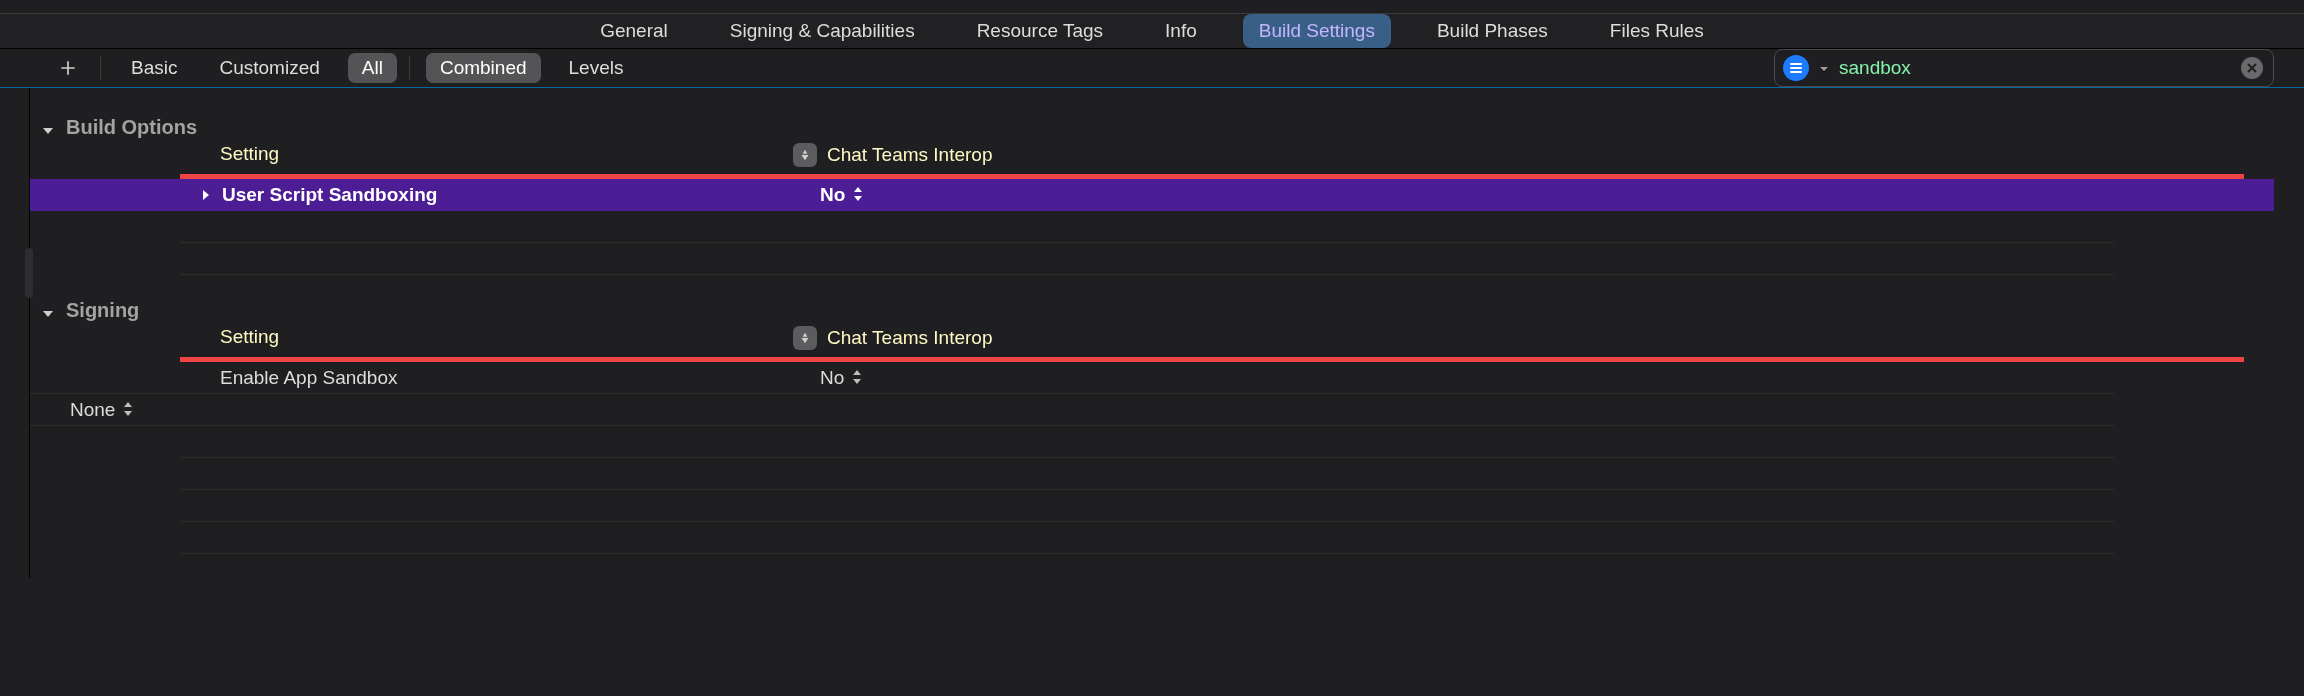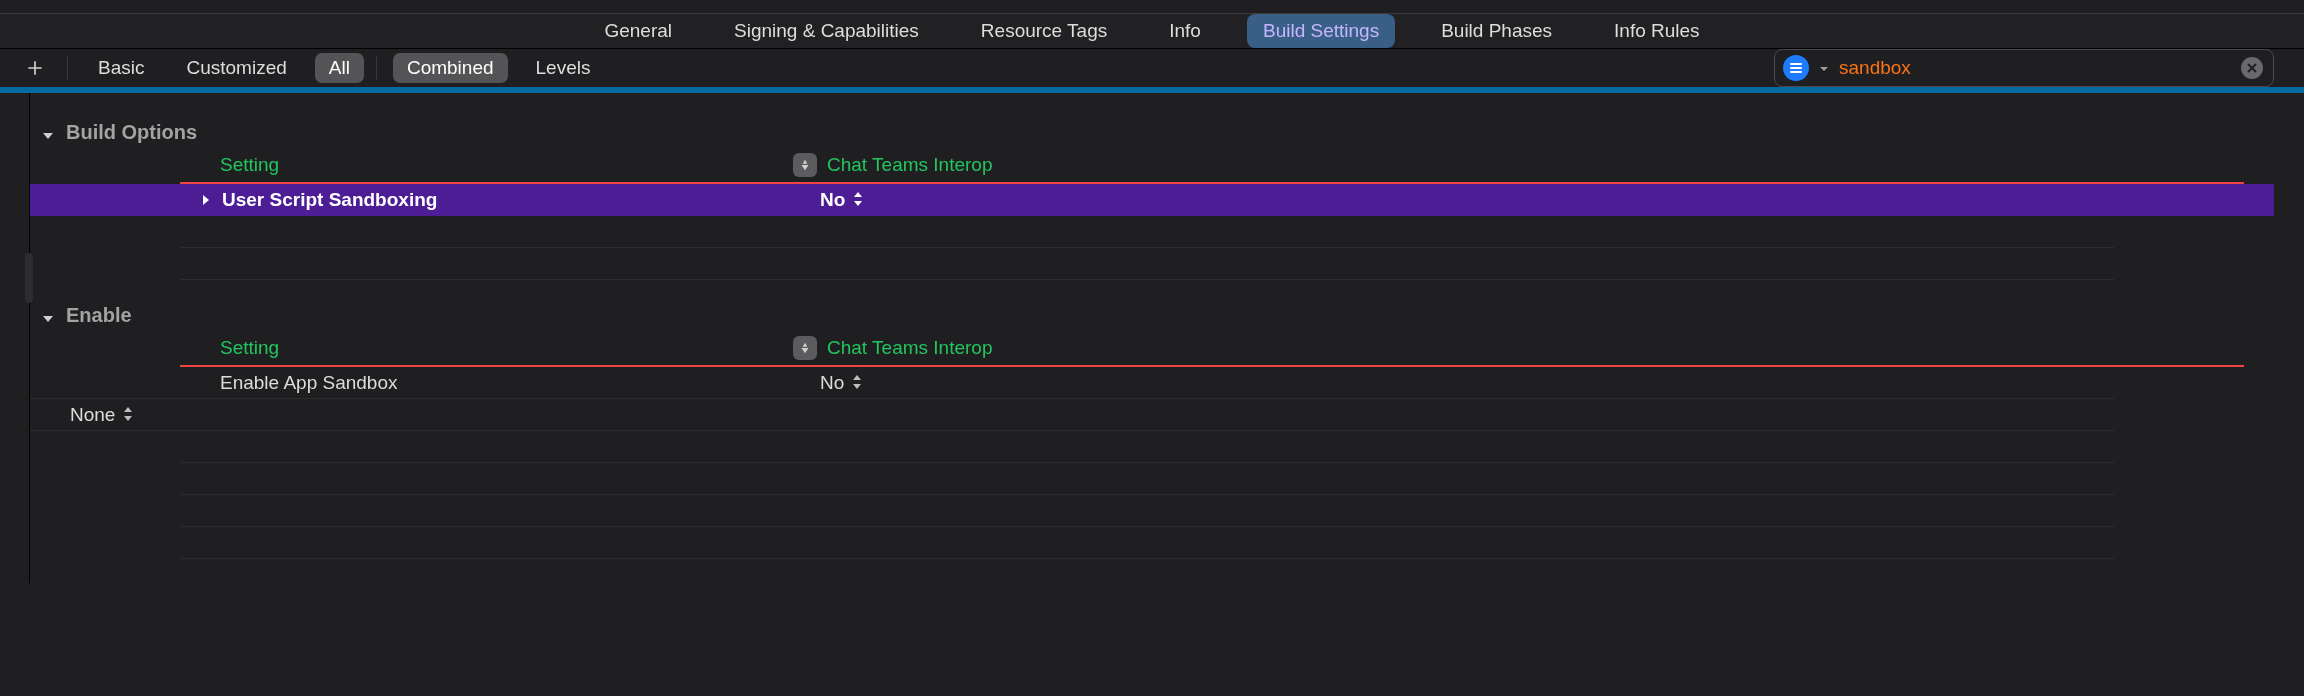--- a/index.html
+++ b/index.html
@@ -30,23 +30,23 @@
     color: #dddddd;
     cursor: default;
   }
   .topbar .tab.active { background: #3a5f87; color: #c4b5fd; }
 
   
   .filterbar {
     height: 52px;
     display: flex;
     align-items: center;
-    padding-left: 15px;
+    padding-left: 48px;
     padding-right: 30px;
-    border-bottom: 6px solid #0369a1;
+    border-bottom: 1px solid #0369a1;
     background: #1f1f21;
   }
   .plus-btn { width: 40px; display:flex; align-items:center; justify-content:center; color:#cfcfcf; }
   .plus-btn svg { width: 20px; height: 20px; }
   .vdiv { width:1px; height:24px; background:#3a3a3a; margin:0 12px; }
   .filter-seg { display:flex; align-items:center; margin-left:4px; }
   .seg-btn { padding:4px 14px; border-radius:7px; color:#dddddd; cursor:default; }
   .seg-btn.active { background:#545456; color:#fff; }
   .seg-gap { width:14px; }
   .spacer { flex:1; }
@@ -61,21 +61,21 @@
   .scope-chip {
     width:26px; height:26px; border-radius:50%;
     background:#1d7bff;
     display:flex; align-items:center; justify-content:center;
   }
   .scope-chip .lines { width:12px; height:10px; display:flex; flex-direction:column; justify-content:space-between; }
   .scope-chip .lines span { display:block; height:2px; background:#fff; border-radius:1px; }
   .scope-chevron svg { width:10px; height:10px; fill:#9a9a9a; }
   .search-input {
     flex:1; background:transparent; border:none; outline:none;
-    color:#f97316; font-size:19px;
+    color:#86efac; font-size:19px;
   }
   .clear-btn {
     width:22px; height:22px; border-radius:50%;
     background:#6a6a6c; display:flex; align-items:center; justify-content:center;
   }
   .clear-btn svg { width:10px; height:10px; }
 
   
   .content-wrap { flex:1; display:flex; }
   .gutter { width:30px; background:#1f1f21; border-right:1px solid #000; position:relative; }
@@ -87,24 +87,24 @@
   .section-head {
     display:flex; align-items:flex-end;
     padding-left: 10px;
     font-weight:600; color:#a3a3a3;
     font-size:20px;
     margin-bottom:4px;
   }
   .section-head svg { width:16px; height:16px; margin-right:10px; fill:#cfcfcf; }
 
   .col-head {
-    display:flex; align-items:center;
+    display:flex; align-items:flex-start;
     height:36px;
-    border-bottom:2px solid #ef4444;
-    color:#22c55e;
+    border-bottom:5px solid #ef4444;
+    color:#fef9c3;
     margin-left: 150px;
     margin-right: 60px;
   }
   .col-setting { width:600px; padding-left:40px; }
   .col-target { flex:1; display:flex; align-items:center; gap:10px;padding-left:13px; }
   .col-target .target-icon {
     width:24px; height:24px; border-radius:6px; background:#5c5c5e;
     display:flex; align-items:center; justify-content:center;
   }
   .col-target .target-icon svg { width:14px; height:14px; fill:#d0d0d0; }
@@ -147,21 +147,21 @@
   <div class="top-hair"></div>
 
   <div class="topbar">
     <div class="tabs">
       <div class="tab">General</div>
       <div class="tab">Signing &amp; Capabilities</div>
       <div class="tab">Resource Tags</div>
       <div class="tab">Info</div>
       <div class="tab active">Build Settings</div>
       <div class="tab">Build Phases</div>
-      <div class="tab">Info Rules</div>
+      <div class="tab">Files Rules</div>
     </div>
   </div>
 
   <div class="filterbar">
     <div class="plus-btn">
       <svg viewBox="0 0 24 24">
           <path fill="#cfcfcf" d="M11 4h2v7h7v2h-7v7h-2v-7H4v-2h7z"></path>
         </svg>
     </div>
     <div class="vdiv"></div>
@@ -247,21 +247,21 @@
           <div class="spacer-row"></div>
           <div class="spacer-row"></div>
         </div>
       </div>
 
       <div class="section">
         <div class="section-head">
           <svg class="chev-down" viewBox="0 0 16 16">
               <path d="M3 5l5 6 5-6z"></path>
             </svg>
-          <span>Enable</span>
+          <span>Signing</span>
         </div>
         <div class="col-head">
           <div class="col-setting">Setting</div>
           <div class="col-target">
             <span class="target-icon">
               <svg viewBox="0 0 24 24">
                   <path d="M12 3l4 7H8l4-7zm-6 9h12l-6 9-6-9z"></path>
                 </svg>
             </span>
             <span>Chat Teams Interop</span>

